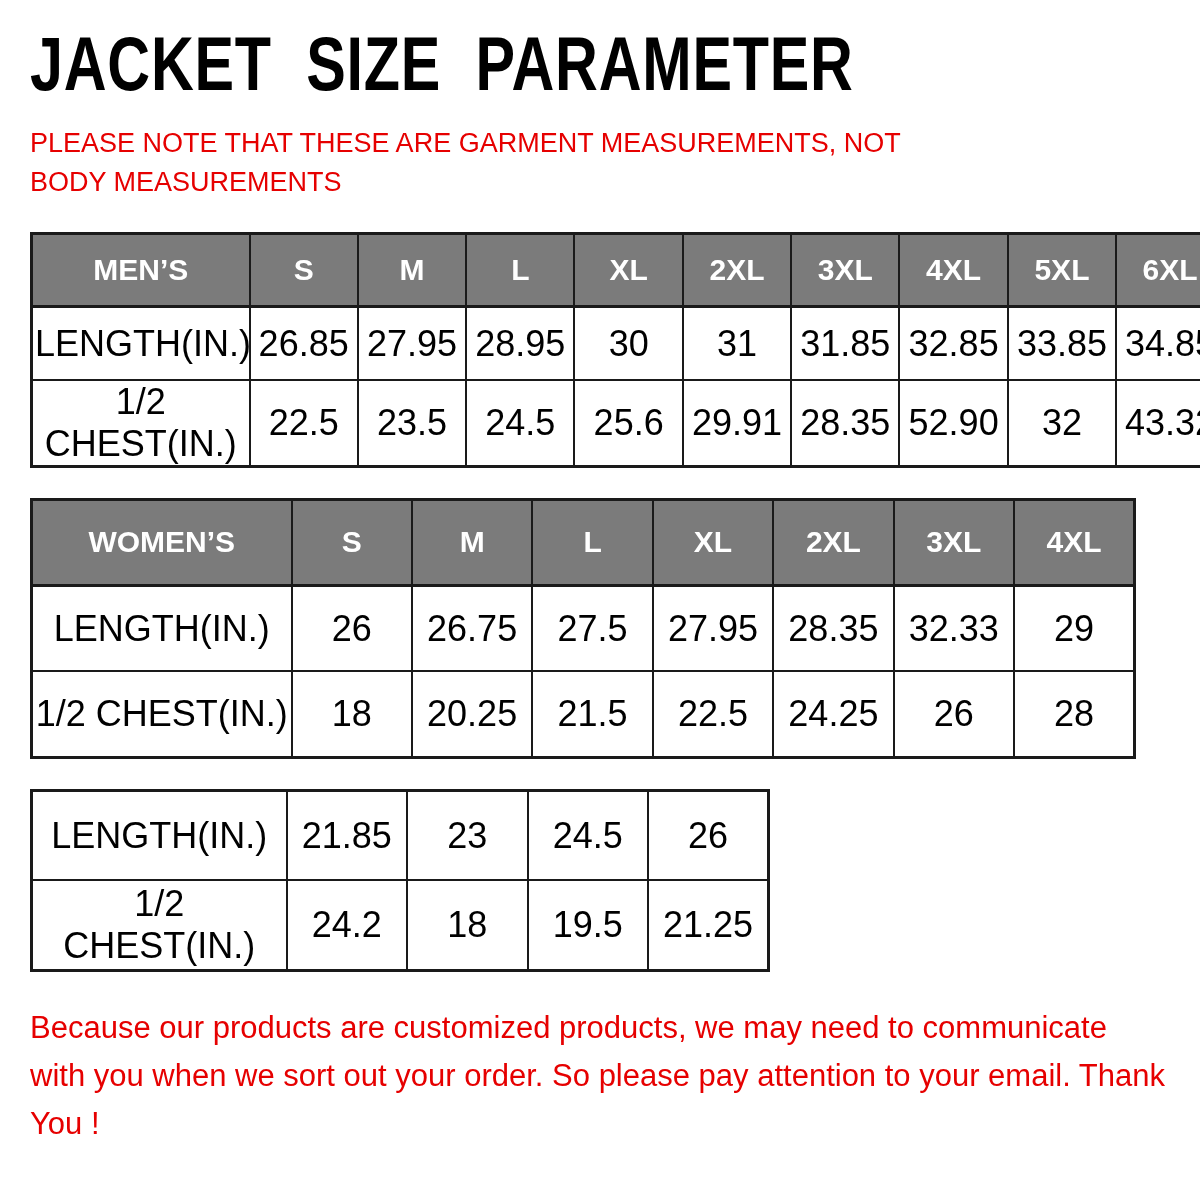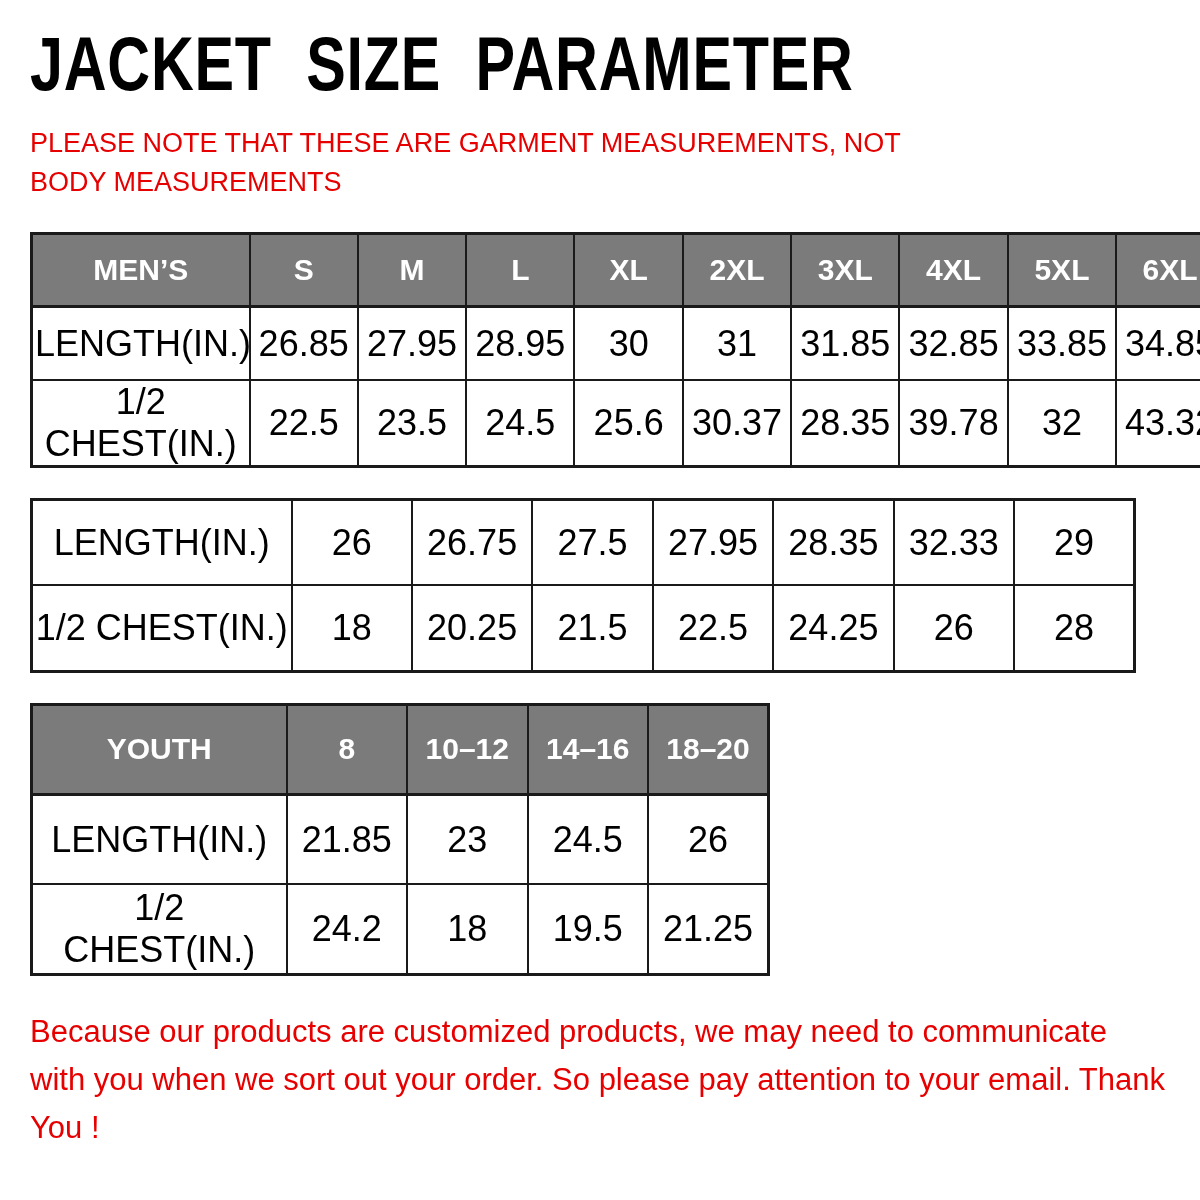--- a/index.html
+++ b/index.html
@@ -115,41 +115,51 @@
     <td>32.85</td>
     <td>33.85</td>
     <td>34.85</td>
   </tr>
   <tr>
     <td class="row-label">1/2 CHEST(IN.)</td>
     <td>22.5</td>
     <td>23.5</td>
     <td>24.5</td>
     <td>25.6</td>
-    <td>30.37</td>
+    <td>29.91</td>
     <td>28.35</td>
-    <td>39.78</td>
+    <td>52.90</td>
     <td>32</td>
     <td>43.32</td>
   </tr>
 </tbody>
   </table>
 
 <table class="size-table" id="womens-table">
   <colgroup>
     <col style="width:260px">
       <col>
       <col>
       <col>
       <col>
       <col>
       <col>
       <col>
   </colgroup>
   <tbody>
+      <tr>
+    <th>WOMEN’S</th>
+    <th>S</th>
+    <th>M</th>
+    <th>L</th>
+    <th>XL</th>
+    <th>2XL</th>
+    <th>3XL</th>
+    <th>4XL</th>
+  </tr>
   <tr>
     <td class="row-label">LENGTH(IN.)</td>
     <td>26</td>
     <td>26.75</td>
     <td>27.5</td>
     <td>27.95</td>
     <td>28.35</td>
     <td>32.33</td>
     <td>29</td>
   </tr>
@@ -168,27 +178,20 @@
 
 <table class="size-table" id="youth-table">
   <colgroup>
     <col style="width:255px">
       <col>
       <col>
       <col>
       <col>
   </colgroup>
   <tbody>
-      <tr>
-    <th>YOUTH</th>
-    <th>8</th>
-    <th>10–12</th>
-    <th>14–16</th>
-    <th>18–20</th>
-  </tr>
   <tr>
     <td class="row-label">LENGTH(IN.)</td>
     <td>21.85</td>
     <td>23</td>
     <td>24.5</td>
     <td>26</td>
   </tr>
   <tr>
     <td class="row-label">1/2 CHEST(IN.)</td>
     <td>24.2</td>

